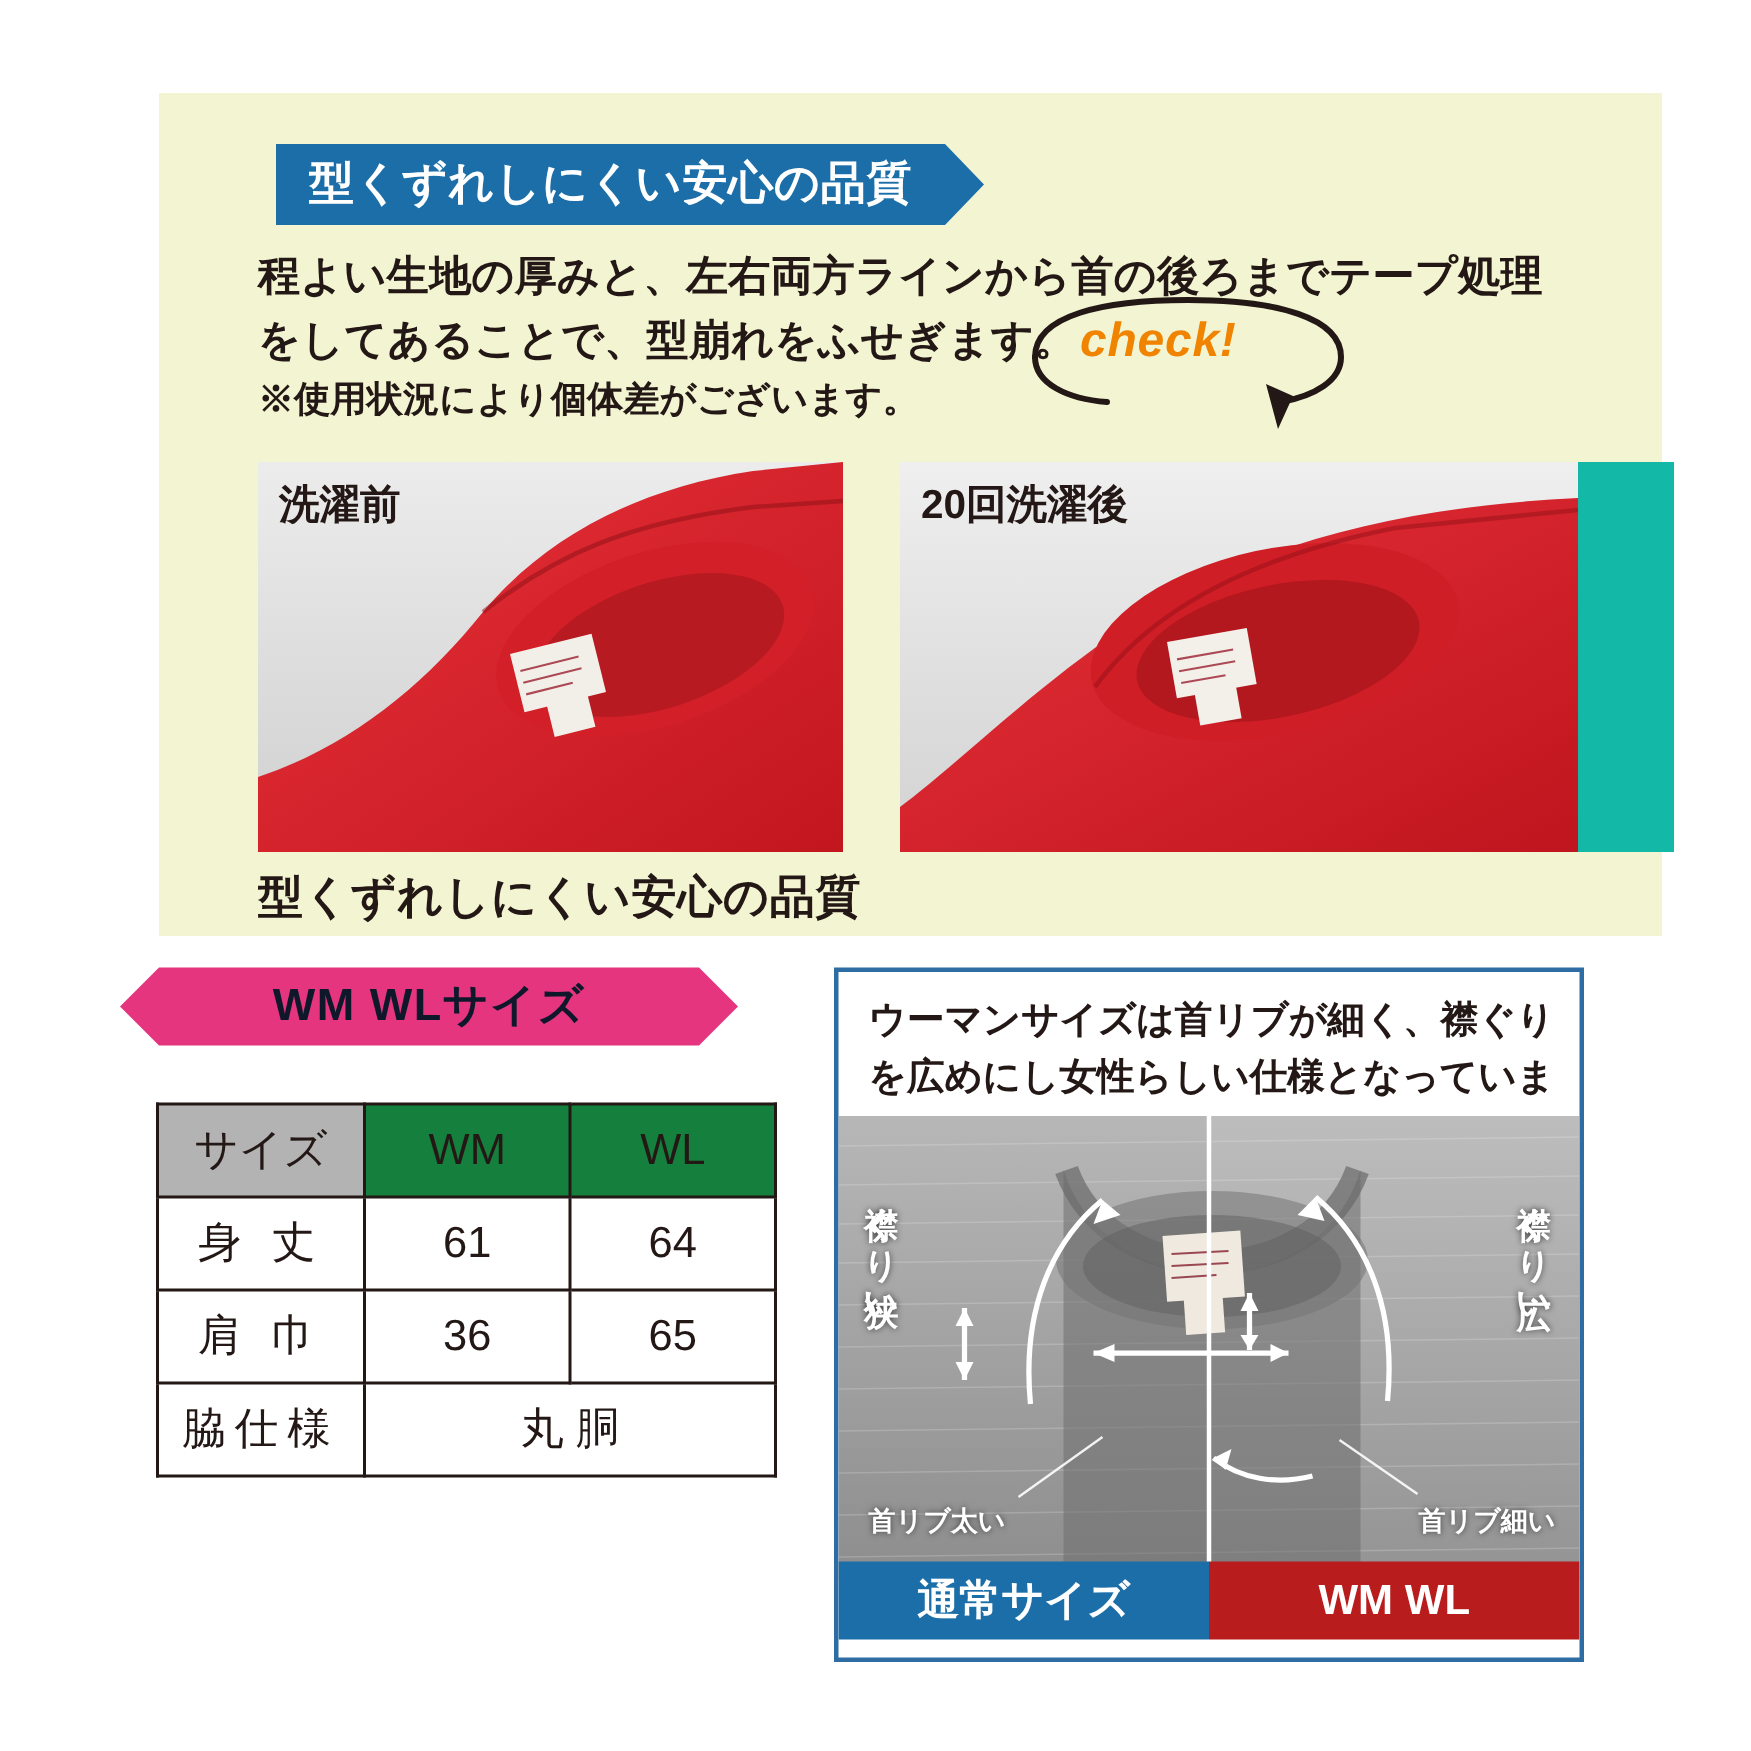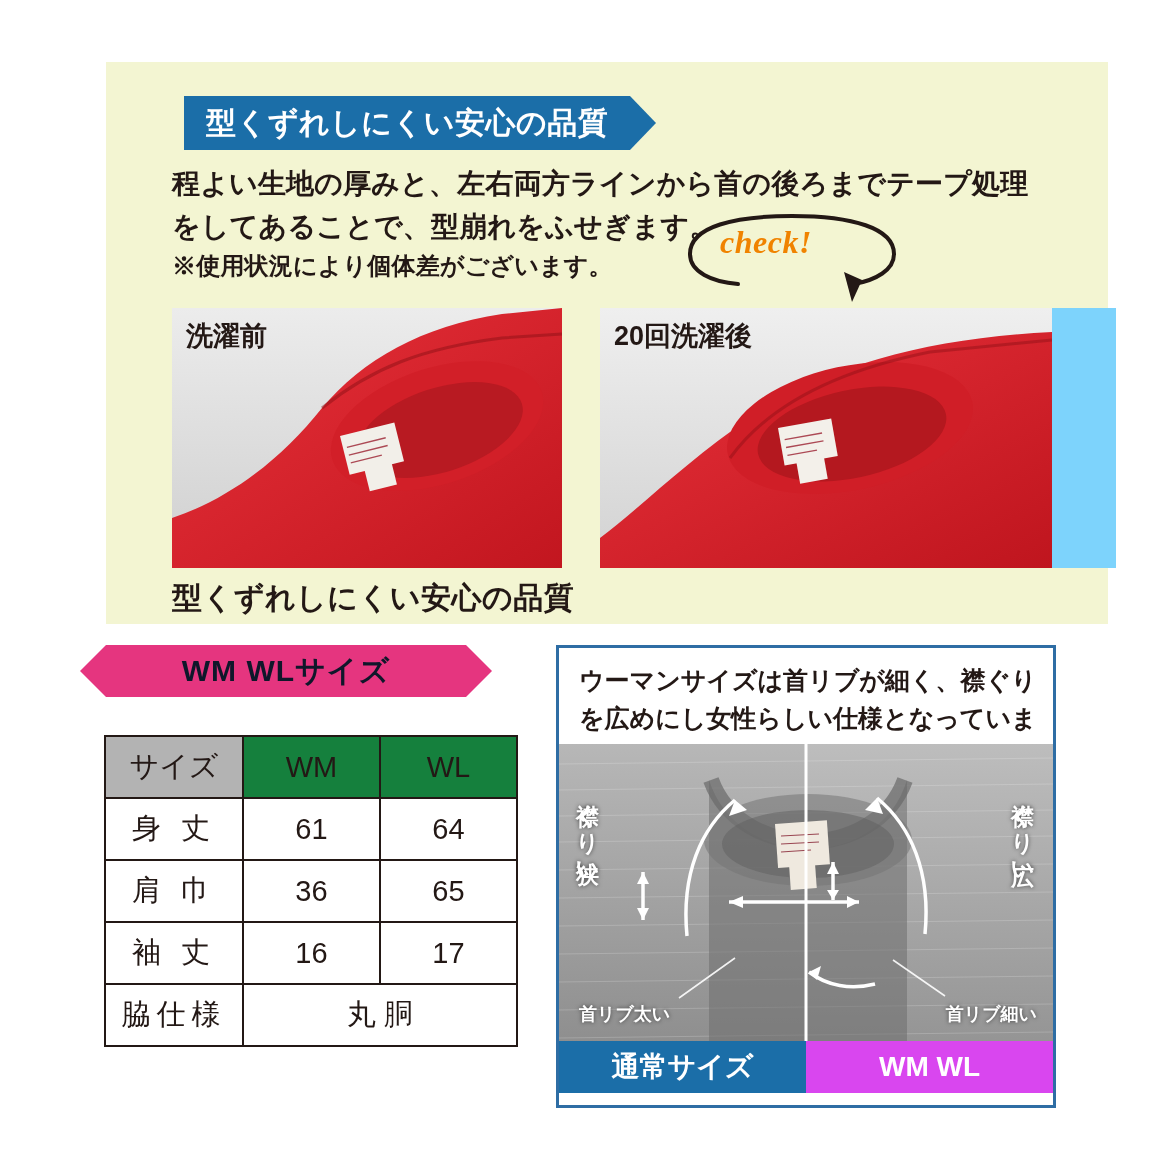--- a/index.html
+++ b/index.html
@@ -67,39 +67,38 @@
     top: 188px;
     font-size: 24px;
     font-weight: bold;
     color: #231815;
     letter-spacing: 0.2px;
   }
 
   .check-bubble {
     position: absolute;
     left: 570px;
-    top: 148px;
+    top: 132px;
     width: 230px;
     height: 92px;
-    font-family: Liberation Serif, serif;
   }
   .check-bubble .check-label {
     position: absolute;
     left: 44px;
     top: 14px;
     font-size: 32px;
     font-style: italic;
     font-weight: bold;
     color: #f08300;
     letter-spacing: 0.5px;
   }
 
   .photo {
     position: absolute;
-    background: #7dd3fc;
+    background: #14b8a6;
     overflow: hidden;
   }
   .photo-left  { left: 66px;  top: 246px; width: 390px; height: 260px; }
   .photo-right { left: 494px; top: 246px; width: 516px; height: 260px; }
 
   .photo-label {
     position: absolute;
     left: 14px;
     top: 10px;
     font-size: 27px;
@@ -218,21 +217,21 @@
     top: 0;
     width: 247px;
     height: 52px;
     line-height: 52px;
     text-align: center;
     color: #ffffff;
     font-size: 28px;
     font-weight: bold;
   }
   .bar-left  { left: 0;     background: #1b6ea8; }
-  .bar-right { left: 247px; background: #d946ef; }
+  .bar-right { left: 247px; background: #b91c1c; }
 
   .vtext {
     position: absolute;
     color: #ffffff;
     font-size: 23px;
     font-weight: bold;
     writing-mode: vertical-rl;
     text-shadow: 0 0 4px rgba(0,0,0,.6);
     letter-spacing: 2px;
   }
@@ -337,25 +336,20 @@
     <td class="label-col">身 丈</td>
     <td class="val">61</td>
     <td class="val">64</td>
   </tr>
   <tr>
     <td class="label-col">肩 巾</td>
     <td class="val">36</td>
     <td class="val">65</td>
   </tr>
   <tr>
-    <td class="label-col">袖 丈</td>
-    <td class="val">16</td>
-    <td class="val">17</td>
-  </tr>
-  <tr>
     <td class="label-col">脇仕様</td>
     <td class="val" colspan="2">丸 胴</td>
   </tr>
 </tbody>
   </table>
 
 <div class="info-box">
 
   <div class="info-text">ウーマンサイズは首リブが細く、襟ぐりを広めにし女性らしい仕様となっています。</div>
 

